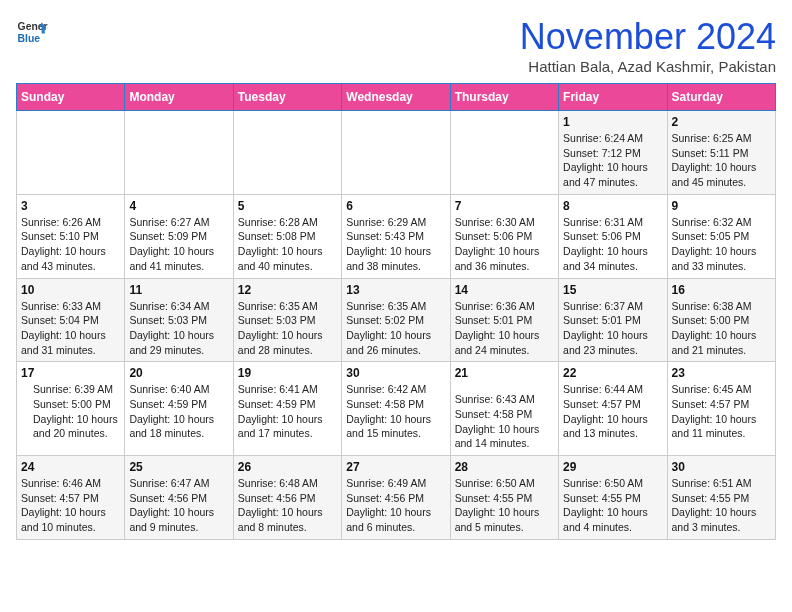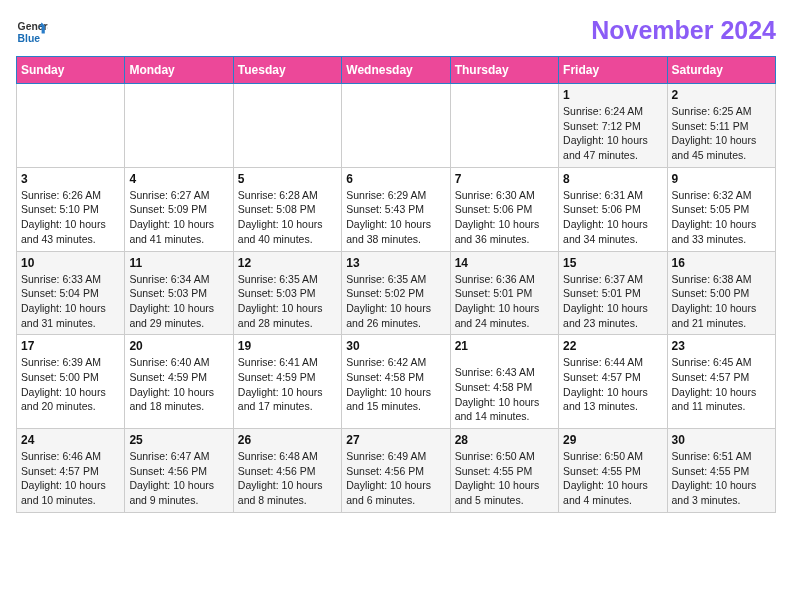--- a/index.html
+++ b/index.html
@@ -22,23 +22,23 @@
       gap: 4px;
     }
     .logo-icon {
       width: 32px;
       height: 32px;
     }
     .title-area {
       text-align: right;
     }
     .month-title {
-      font-size: 25px;
-      font-weight: bold;
-      color: #8b5cf6;
+      font-size: 36px;
+      font-weight: normal;
+      color: #1d4ed8;
     }
     .location {
       font-size: 15px;
       color: #444;
     }
     .calendar {
       width: 100%;
       border-collapse: collapse;
       font-size: 11px;
     }
@@ -86,20 +86,21 @@
 <div class="header-area">
   <div class="logo">
     <svg class="logo-icon" viewBox="0 0 40 40" width="40" height="40">
       <text x="2" y="18" font-size="13" font-weight="bold" fill="#333">General</text>
       <text x="2" y="32" font-size="13" font-weight="bold" fill="#1a6db5">Blue</text>
       <polygon points="32,8 40,16 36,12 36,22 32,22 32,12 28,16" fill="#2a7dc9"></polygon>
     </svg>
   </div>
   <div class="title-area">
     <div class="month-title">November 2024</div>
+    <div class="location">Hattian Bala, Azad Kashmir, Pakistan</div>
   </div>
 </div>
 
 <table class="calendar">
   <thead>
     <tr>
     <th>Sunday</th>
         <th>Monday</th>
         <th>Tuesday</th>
         <th>Wednesday</th>
@@ -228,21 +229,21 @@
           <div class="day-number">16</div>
           <div class="day-info" style="white-space: pre-line;">Sunrise: 6:38 AM
 Sunset: 5:00 PM
 Daylight: 10 hours
 and 21 minutes.</div>
         </td>
       </tr>
       <tr>
         <td>
           <div class="day-number">17</div>
-          <div class="day-info" style="white-space: pre-line;">Sunrise: 6:39 AM
+          <div class="day-info" style="white-space: pre-line; margin-left: 12px;">Sunrise: 6:39 AM
 Sunset: 5:00 PM
 Daylight: 10 hours
 and 20 minutes.</div>
         </td>
         <td>
           <div class="day-number">20</div>
           <div class="day-info" style="white-space: pre-line;">Sunrise: 6:40 AM
 Sunset: 4:59 PM
 Daylight: 10 hours
 and 18 minutes.</div>

